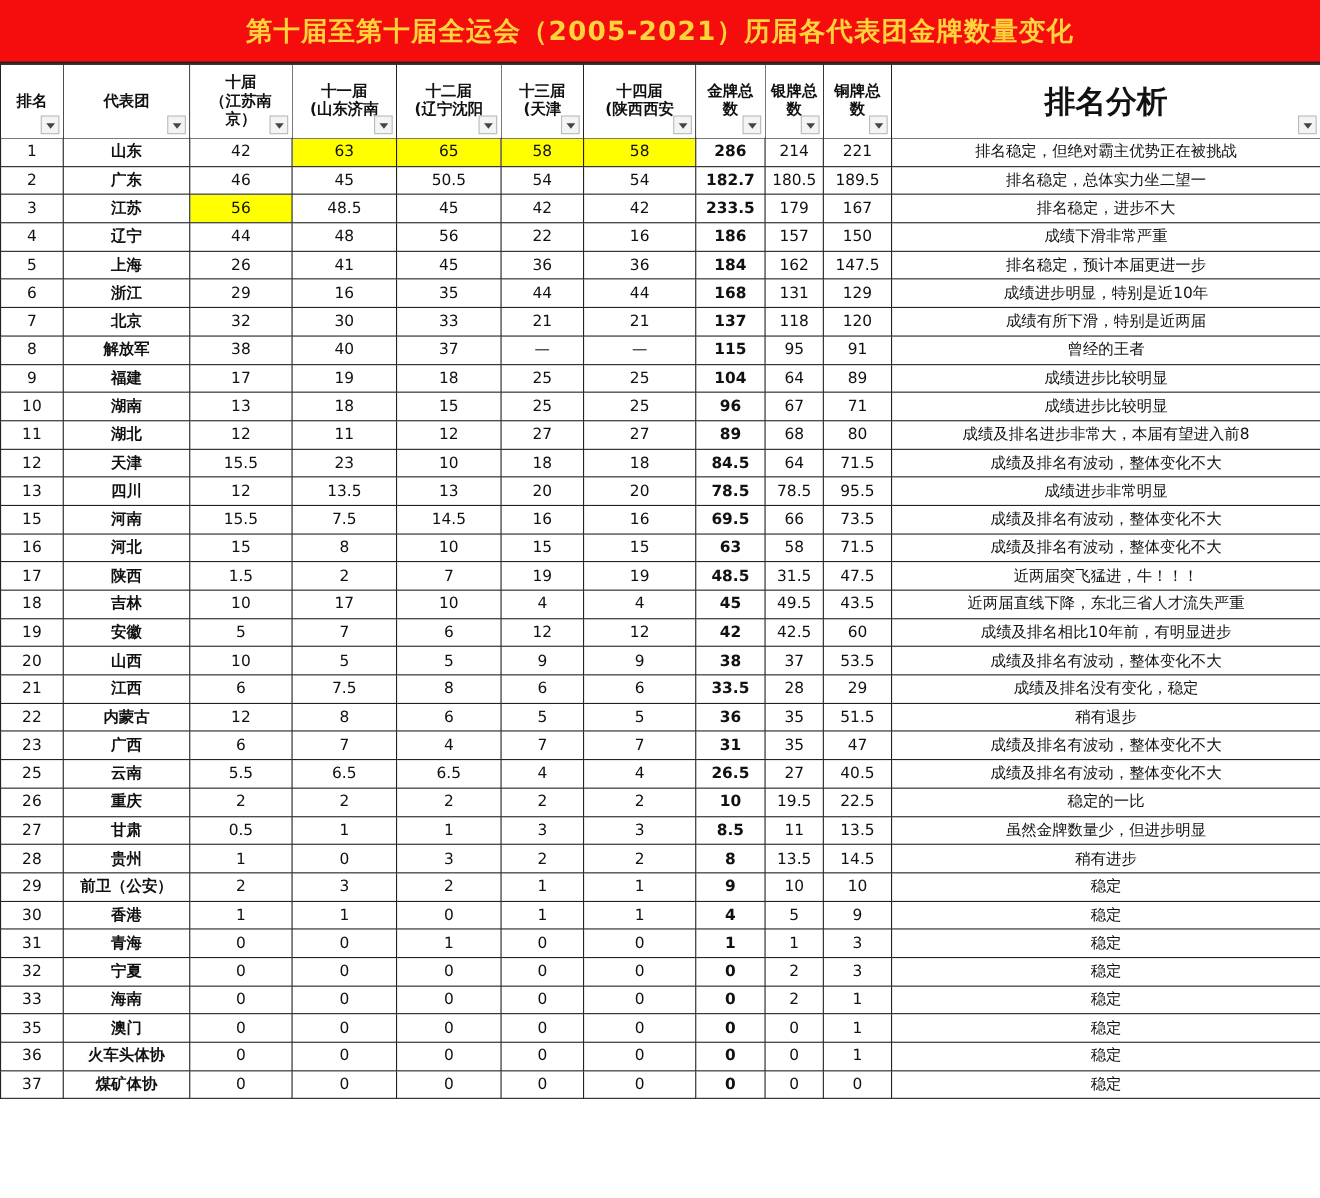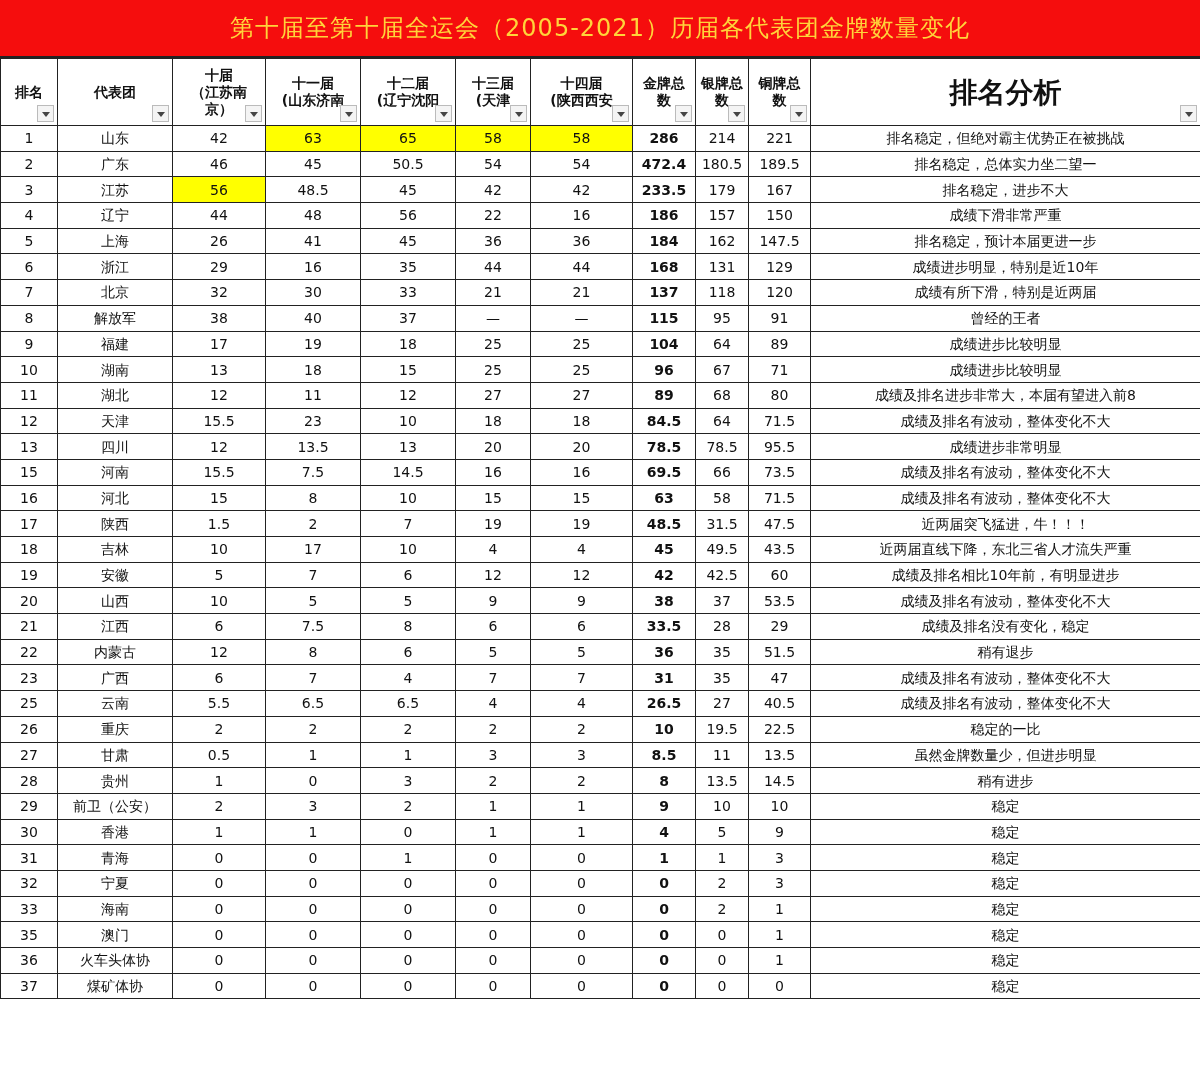--- a/index.html
+++ b/index.html
@@ -1,25 +1,25 @@
 <!DOCTYPE html>
 <html><head>
 <meta charset="utf-8">
 <style>
   html, body { margin:0; padding:0; background:#fff; }
   body { width:1200px; height:1089px; overflow:hidden; font-family:"DejaVu Sans","Liberation Sans",sans-serif; position:relative; }
   .title-bar { position:absolute; left:0; top:0; width:1200px; height:58px; background:#f50d0d; border-bottom:2px solid #222; box-sizing:border-box; display:flex; align-items:center; justify-content:center; }
-  .title-bar span { color:#ffd43a; font-size:24px; font-weight:normal; letter-spacing:1px; }
+  .title-bar span { color:#ffd43a; font-size:24px; font-weight:bold; letter-spacing:1px; }
   table { position:absolute; left:0; top:58px; border-collapse:collapse; table-layout:fixed; width:1200px; }
   th, td { border:1.5px solid #222; text-align:center; padding:0; color:#111; overflow:hidden; white-space:nowrap; }
   th { height:66px; font-weight:bold; font-size:14px; line-height:17px; position:relative; vertical-align:middle; background:#fff; }
   th .hd { display:block; }
   th.big { font-size:28px; }
   td { height:24.7px; font-size:14px; line-height:24px; }
-  td.team { font-weight:normal; }
+  td.team { font-weight:bold; }
   td.gold { font-weight:bold; }
   td.hl { background:#ffff00; }
   .dd { position:absolute; right:3px; bottom:3px; width:17px; height:17px; border:1px solid #bbb; background:#f4f4f4; box-sizing:border-box; }
   .dd::after { content:""; position:absolute; left:4px; top:6px; border-left:4px solid transparent; border-right:4px solid transparent; border-top:5px solid #444; }
 </style>
 </head>
 <body>
 
 <div class="title-bar">
   <span>第十届至第十届全运会（2005-2021）历届各代表团金牌数量变化</span>
@@ -111,21 +111,21 @@
         <td>排名稳定，但绝对霸主优势正在被挑战</td>
       </tr>
       <tr>
         <td>2</td>
         <td class="team">广东</td>
         <td>46</td>
         <td>45</td>
         <td>50.5</td>
         <td>54</td>
         <td>54</td>
-        <td class="gold">472.4</td>
+        <td class="gold">182.7</td>
         <td>180.5</td>
         <td>189.5</td>
         <td>排名稳定，总体实力坐二望一</td>
       </tr>
       <tr>
         <td>3</td>
         <td class="team">江苏</td>
         <td class="hl">56</td>
         <td>48.5</td>
         <td>45</td>

